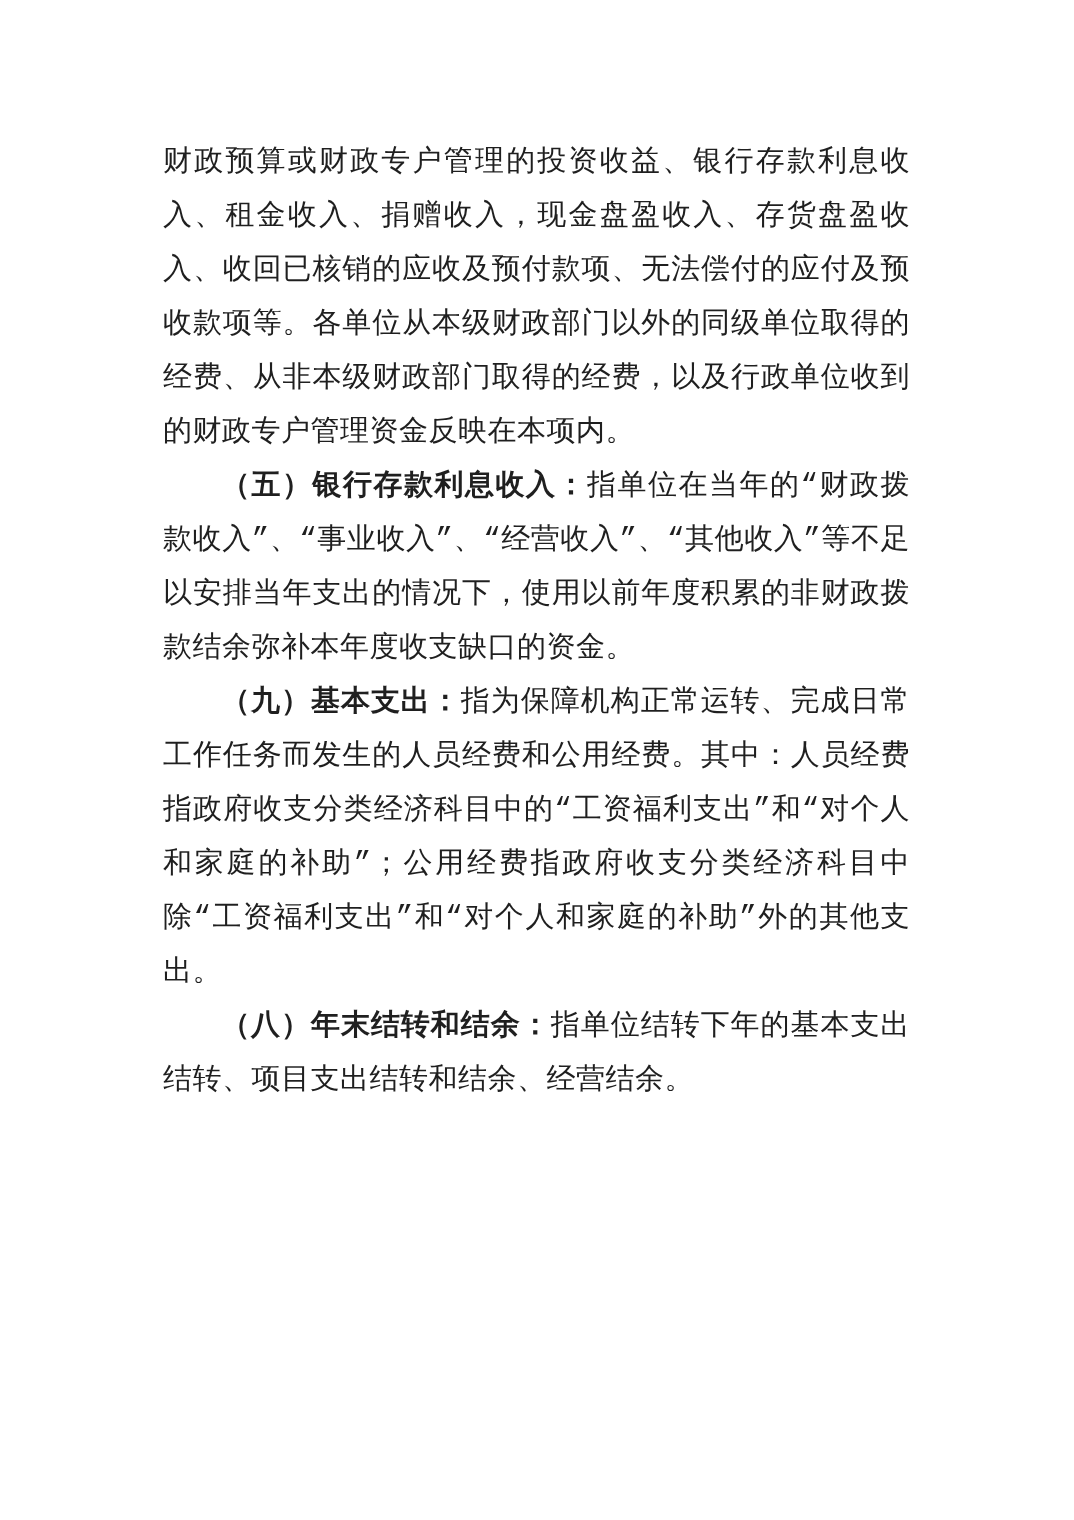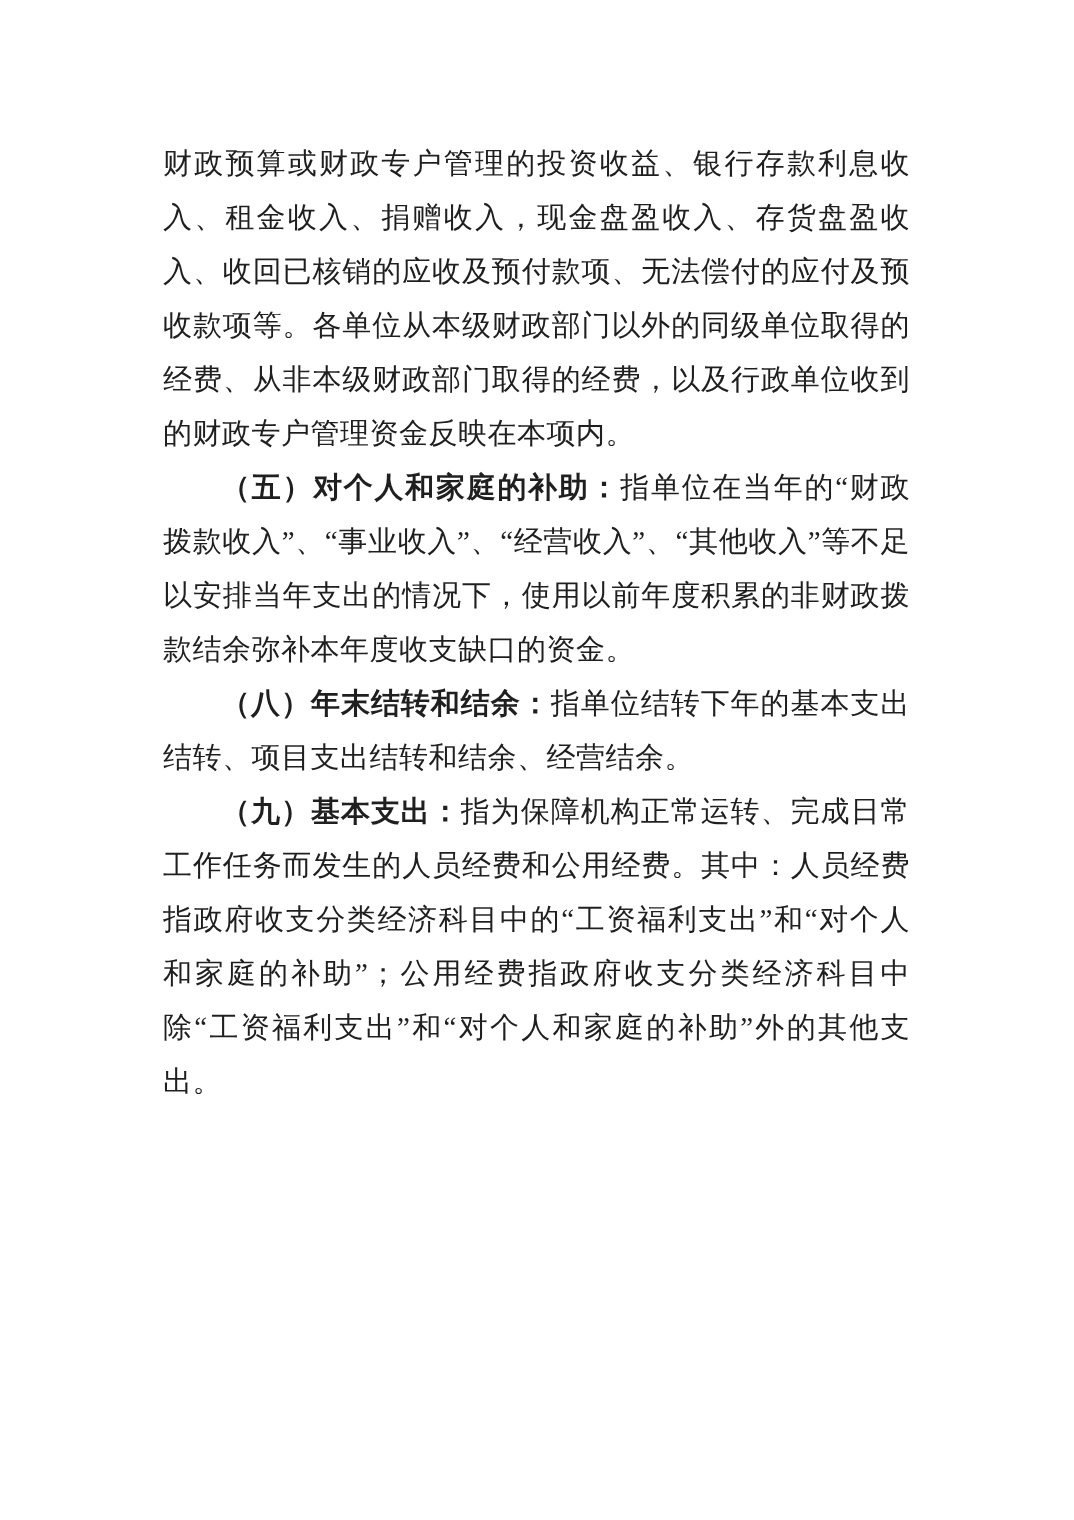--- a/index.html
+++ b/index.html
@@ -11,21 +11,21 @@
     width: 1074px;
     height: 1520px;
     overflow: hidden;
   }
   .page {
     box-sizing: border-box;
     width: 1030px;
     height: 1520px;
     padding: 136px 120px 0 163px;
     background: #ffffff;
-    font-family: Liberation Serif, serif;
+    font-family: Liberation Mono, monospace;
     font-size: 29px;
     line-height: 54px;
     color: #1f1f1f;
     text-align: justify;
     text-justify: inter-ideograph;
     letter-spacing: 0.5px;
   }
   .para {
     margin: 0;
     padding: 0;
@@ -41,21 +41,21 @@
     font-weight: 400;
   }
 </style>
 </head>
 <body>
 
 <div class="page">
 
   <p class="para no-indent"><span class="para-heading"></span><span class="para-body">财政预算或财政专户管理的投资收益、银行存款利息收入、租金收入、捐赠收入，现金盘盈收入、存货盘盈收入、收回已核销的应收及预付款项、无法偿付的应付及预收款项等。各单位从本级财政部门以外的同级单位取得的经费、从非本级财政部门取得的经费，以及行政单位收到的财政专户管理资金反映在本项内。</span></p>
 
-  <p class="para"><span class="para-heading">（五）对个人和家庭的补助：</span><span class="para-body">指单位在当年的“财政拨款收入”、“事业收入”、“经营收入”、“其他收入”等不足以安排当年支出的情况下，使用以前年度积累的非财政拨款结余弥补本年度收支缺口的资金。</span></p>
+  <p class="para"><span class="para-heading">（五）银行存款利息收入：</span><span class="para-body">指单位在当年的“财政拨款收入”、“事业收入”、“经营收入”、“其他收入”等不足以安排当年支出的情况下，使用以前年度积累的非财政拨款结余弥补本年度收支缺口的资金。</span></p>
 
 
 
+  <p class="para"><span class="para-heading">（九）基本支出：</span><span class="para-body">指为保障机构正常运转、完成日常工作任务而发生的人员经费和公用经费。其中：人员经费指政府收支分类经济科目中的“工资福利支出”和“对个人和家庭的补助”；公用经费指政府收支分类经济科目中除“工资福利支出”和“对个人和家庭的补助”外的其他支出。</span></p>
+
   <p class="para"><span class="para-heading">（八）年末结转和结余：</span><span class="para-body">指单位结转下年的基本支出结转、项目支出结转和结余、经营结余。</span></p>
-
-  <p class="para"><span class="para-heading">（九）基本支出：</span><span class="para-body">指为保障机构正常运转、完成日常工作任务而发生的人员经费和公用经费。其中：人员经费指政府收支分类经济科目中的“工资福利支出”和“对个人和家庭的补助”；公用经费指政府收支分类经济科目中除“工资福利支出”和“对个人和家庭的补助”外的其他支出。</span></p>
 
 </div>
 
 </body></html>

